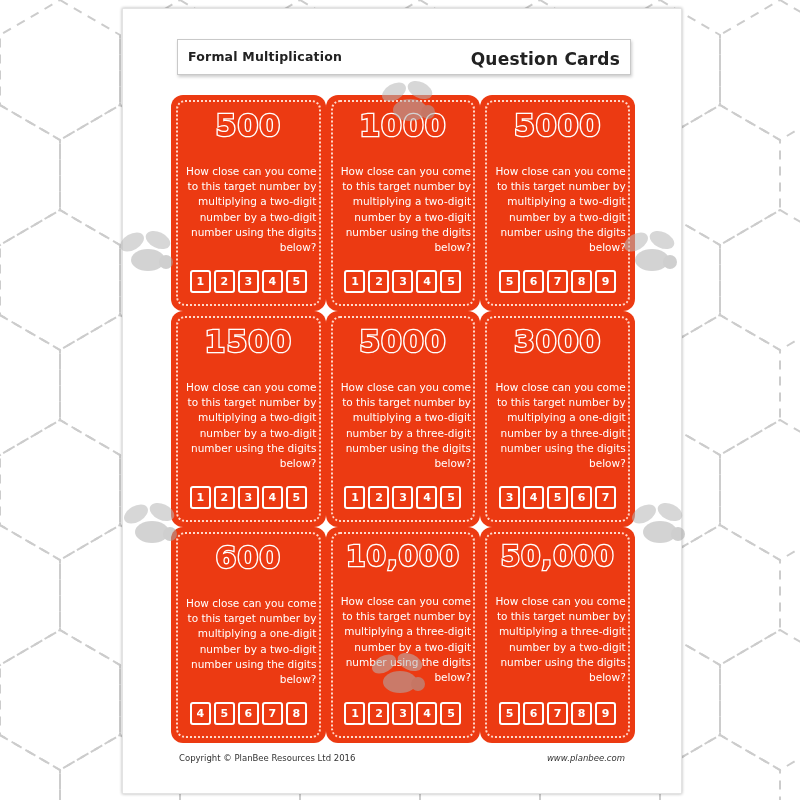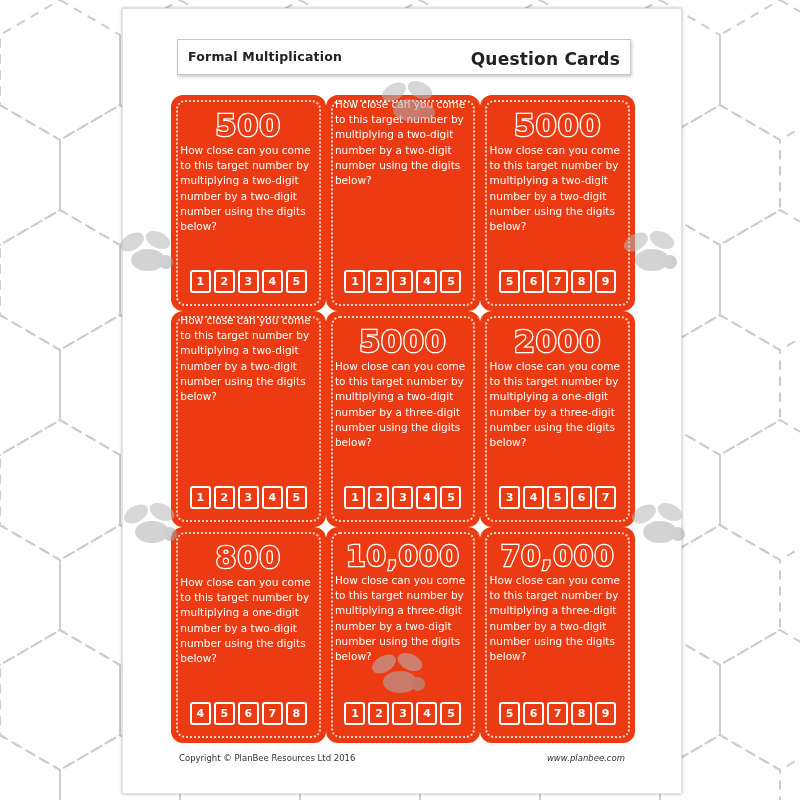--- a/index.html
+++ b/index.html
@@ -119,23 +119,23 @@
     font-size: 30px;
     color: #ec3a12;
     -webkit-text-stroke: 2.6px #ffffff;
     paint-order: stroke fill;
     letter-spacing: 1px;
     line-height: 1;
     z-index: 2;
   }
   .target.small { font-size: 28px; }
   .prompt {
-    margin-top: 2px;
+    margin-top: 23px;
     width: 88%;
-    text-align: left;
+    text-align: right;
     color: #ffffff;
     font-family: "DejaVu Sans", sans-serif;
     font-size: 10.5px;
     line-height: 1.45;
     z-index: 2;
   }
   .digits {
     position: absolute;
     bottom: 18px;
     left: 0;
@@ -257,20 +257,21 @@
           <div class="digit">1</div>
           <div class="digit">2</div>
           <div class="digit">3</div>
           <div class="digit">4</div>
           <div class="digit">5</div>
         </div>
       </div>
 
       <div class="card">
         <div class="card-inner"></div>
+        <div class="target">1000</div>
         <div class="prompt">How close can you come to this target number by multiplying a two-digit number by a two-digit number using the digits below?</div>
         <div class="digits">
           <div class="digit">1</div>
           <div class="digit">2</div>
           <div class="digit">3</div>
           <div class="digit">4</div>
           <div class="digit">5</div>
         </div>
       </div>
 
@@ -282,20 +283,21 @@
           <div class="digit">5</div>
           <div class="digit">6</div>
           <div class="digit">7</div>
           <div class="digit">8</div>
           <div class="digit">9</div>
         </div>
       </div>
 
       <div class="card">
         <div class="card-inner"></div>
+        <div class="target">1500</div>
         <div class="prompt">How close can you come to this target number by multiplying a two-digit number by a two-digit number using the digits below?</div>
         <div class="digits">
           <div class="digit">1</div>
           <div class="digit">2</div>
           <div class="digit">3</div>
           <div class="digit">4</div>
           <div class="digit">5</div>
         </div>
       </div>
 
@@ -307,34 +309,34 @@
           <div class="digit">1</div>
           <div class="digit">2</div>
           <div class="digit">3</div>
           <div class="digit">4</div>
           <div class="digit">5</div>
         </div>
       </div>
 
       <div class="card">
         <div class="card-inner"></div>
-        <div class="target">2000</div>
+        <div class="target">3000</div>
         <div class="prompt">How close can you come to this target number by multiplying a one-digit number by a three-digit number using the digits below?</div>
         <div class="digits">
           <div class="digit">3</div>
           <div class="digit">4</div>
           <div class="digit">5</div>
           <div class="digit">6</div>
           <div class="digit">7</div>
         </div>
       </div>
 
       <div class="card">
         <div class="card-inner"></div>
-        <div class="target">800</div>
+        <div class="target">600</div>
         <div class="prompt">How close can you come to this target number by multiplying a one-digit number by a two-digit number using the digits below?</div>
         <div class="digits">
           <div class="digit">4</div>
           <div class="digit">5</div>
           <div class="digit">6</div>
           <div class="digit">7</div>
           <div class="digit">8</div>
         </div>
       </div>
 
@@ -346,21 +348,21 @@
           <div class="digit">1</div>
           <div class="digit">2</div>
           <div class="digit">3</div>
           <div class="digit">4</div>
           <div class="digit">5</div>
         </div>
       </div>
 
       <div class="card">
         <div class="card-inner"></div>
-        <div class="target small">70,000</div>
+        <div class="target small">50,000</div>
         <div class="prompt">How close can you come to this target number by multiplying a three-digit number by a two-digit number using the digits below?</div>
         <div class="digits">
           <div class="digit">5</div>
           <div class="digit">6</div>
           <div class="digit">7</div>
           <div class="digit">8</div>
           <div class="digit">9</div>
         </div>
       </div>
 

